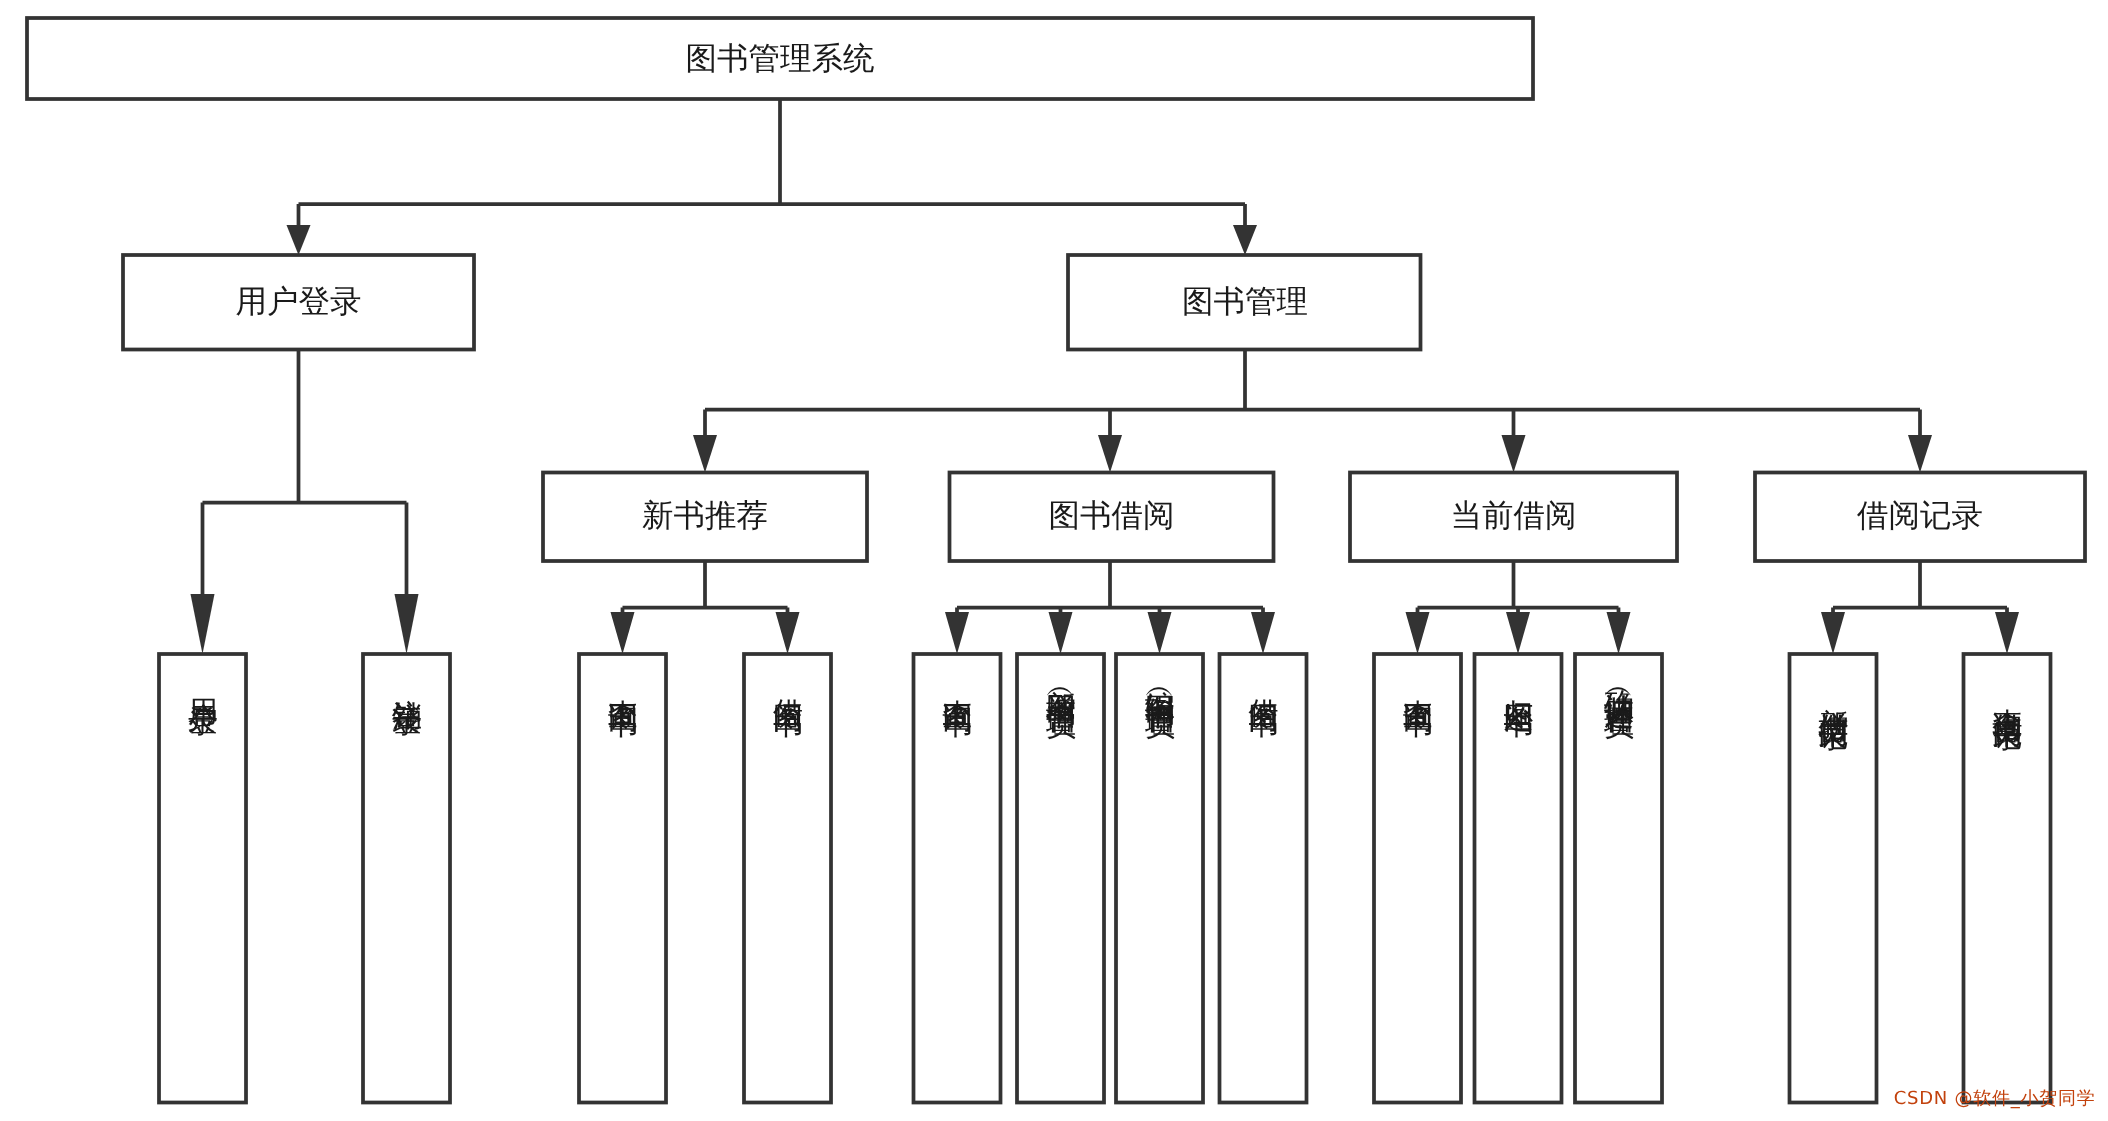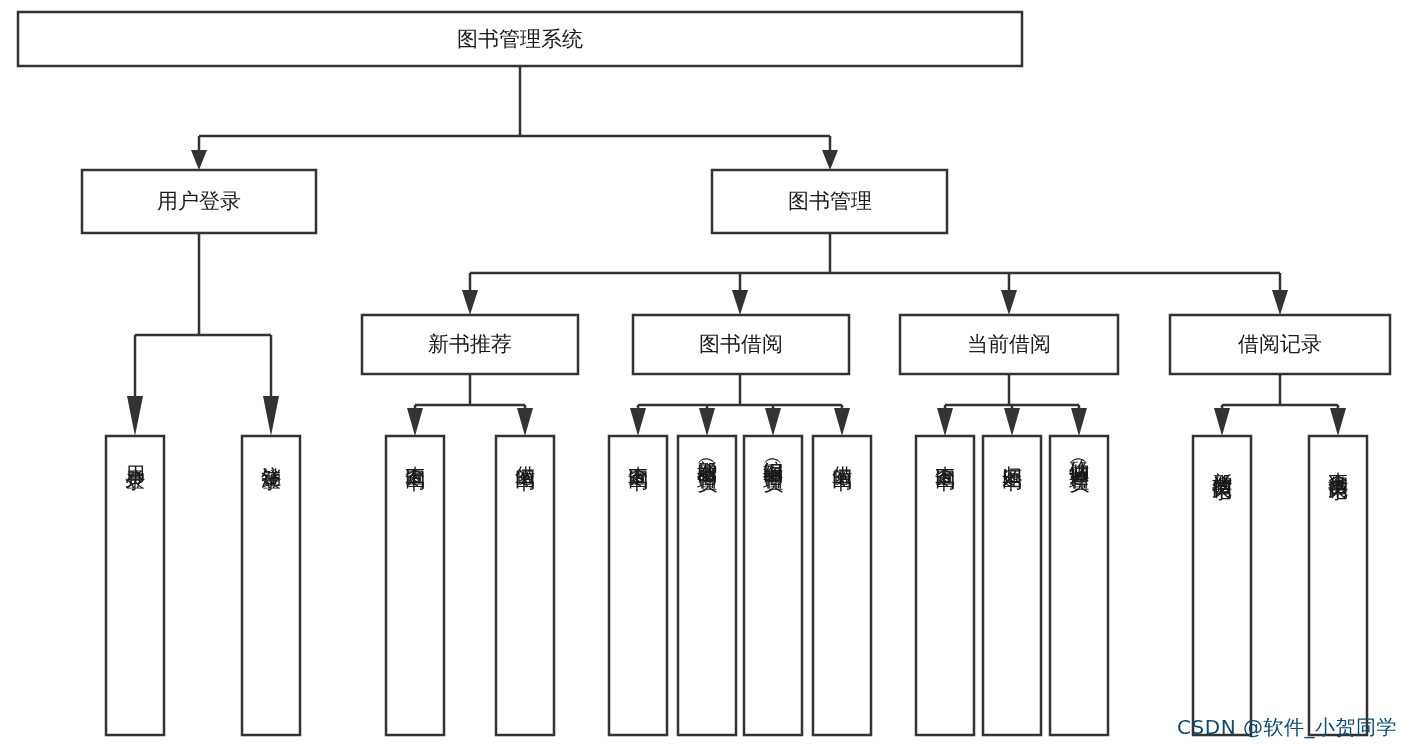--- a/index.html
+++ b/index.html
@@ -64,22 +64,22 @@
     line-height: 1.18;
     letter-spacing: 2px;
     color: #1a1a1a;
     white-space: nowrap;
   }
   .watermark {
     position: absolute;
     right: 8px;
     bottom: 6px;
     font-family: "DejaVu Sans", "Liberation Sans", sans-serif;
-    font-size: 20px;
-    color: #0c4a6e;
+    font-size: 12px;
+    color: #c2410c;
     letter-spacing: 0.5px;
     user-select: none;
   }
 </style>
 </head>
 <body>
 
 <div id="diagram-root">
 
   <svg class="flow" viewBox="0 0 1405 747" xmlns="http://www.w3.org/2000/svg">

